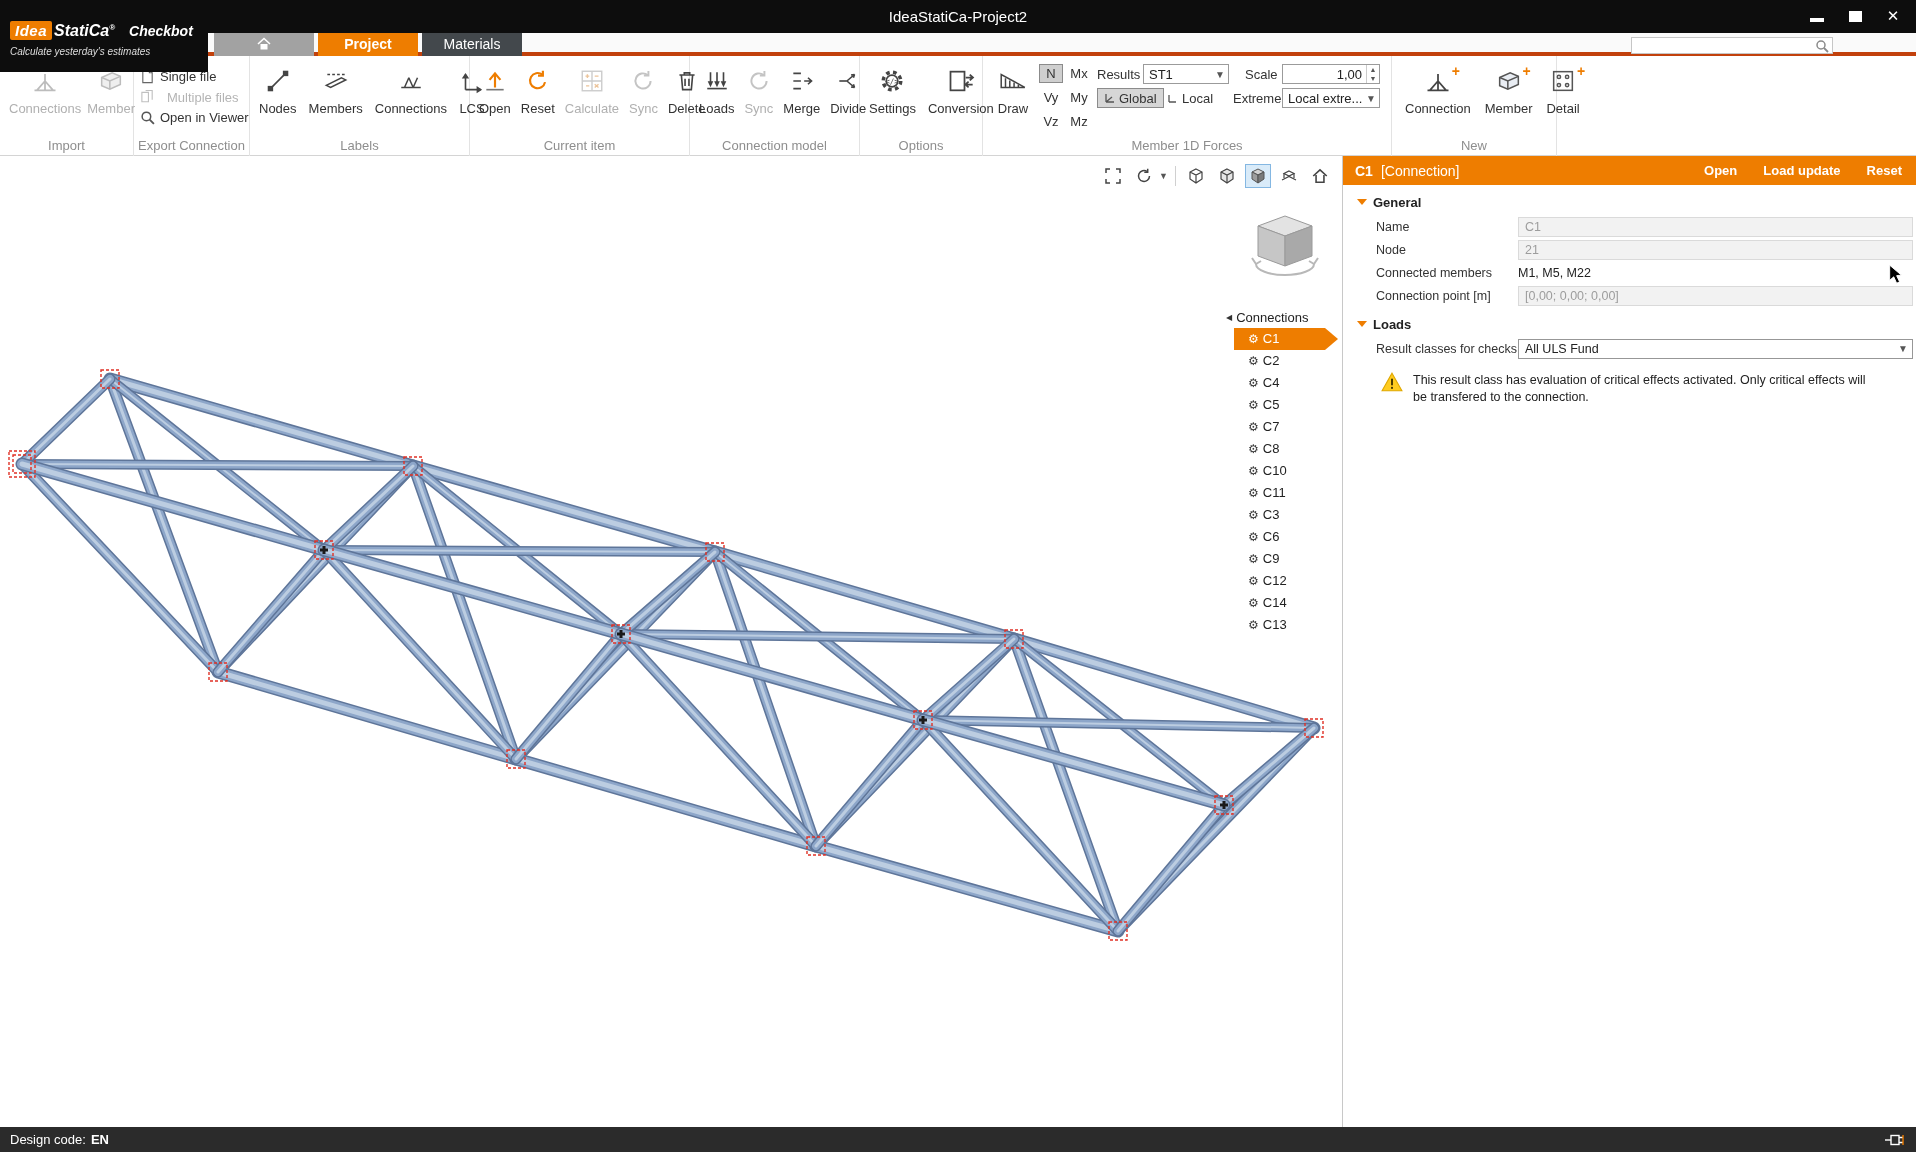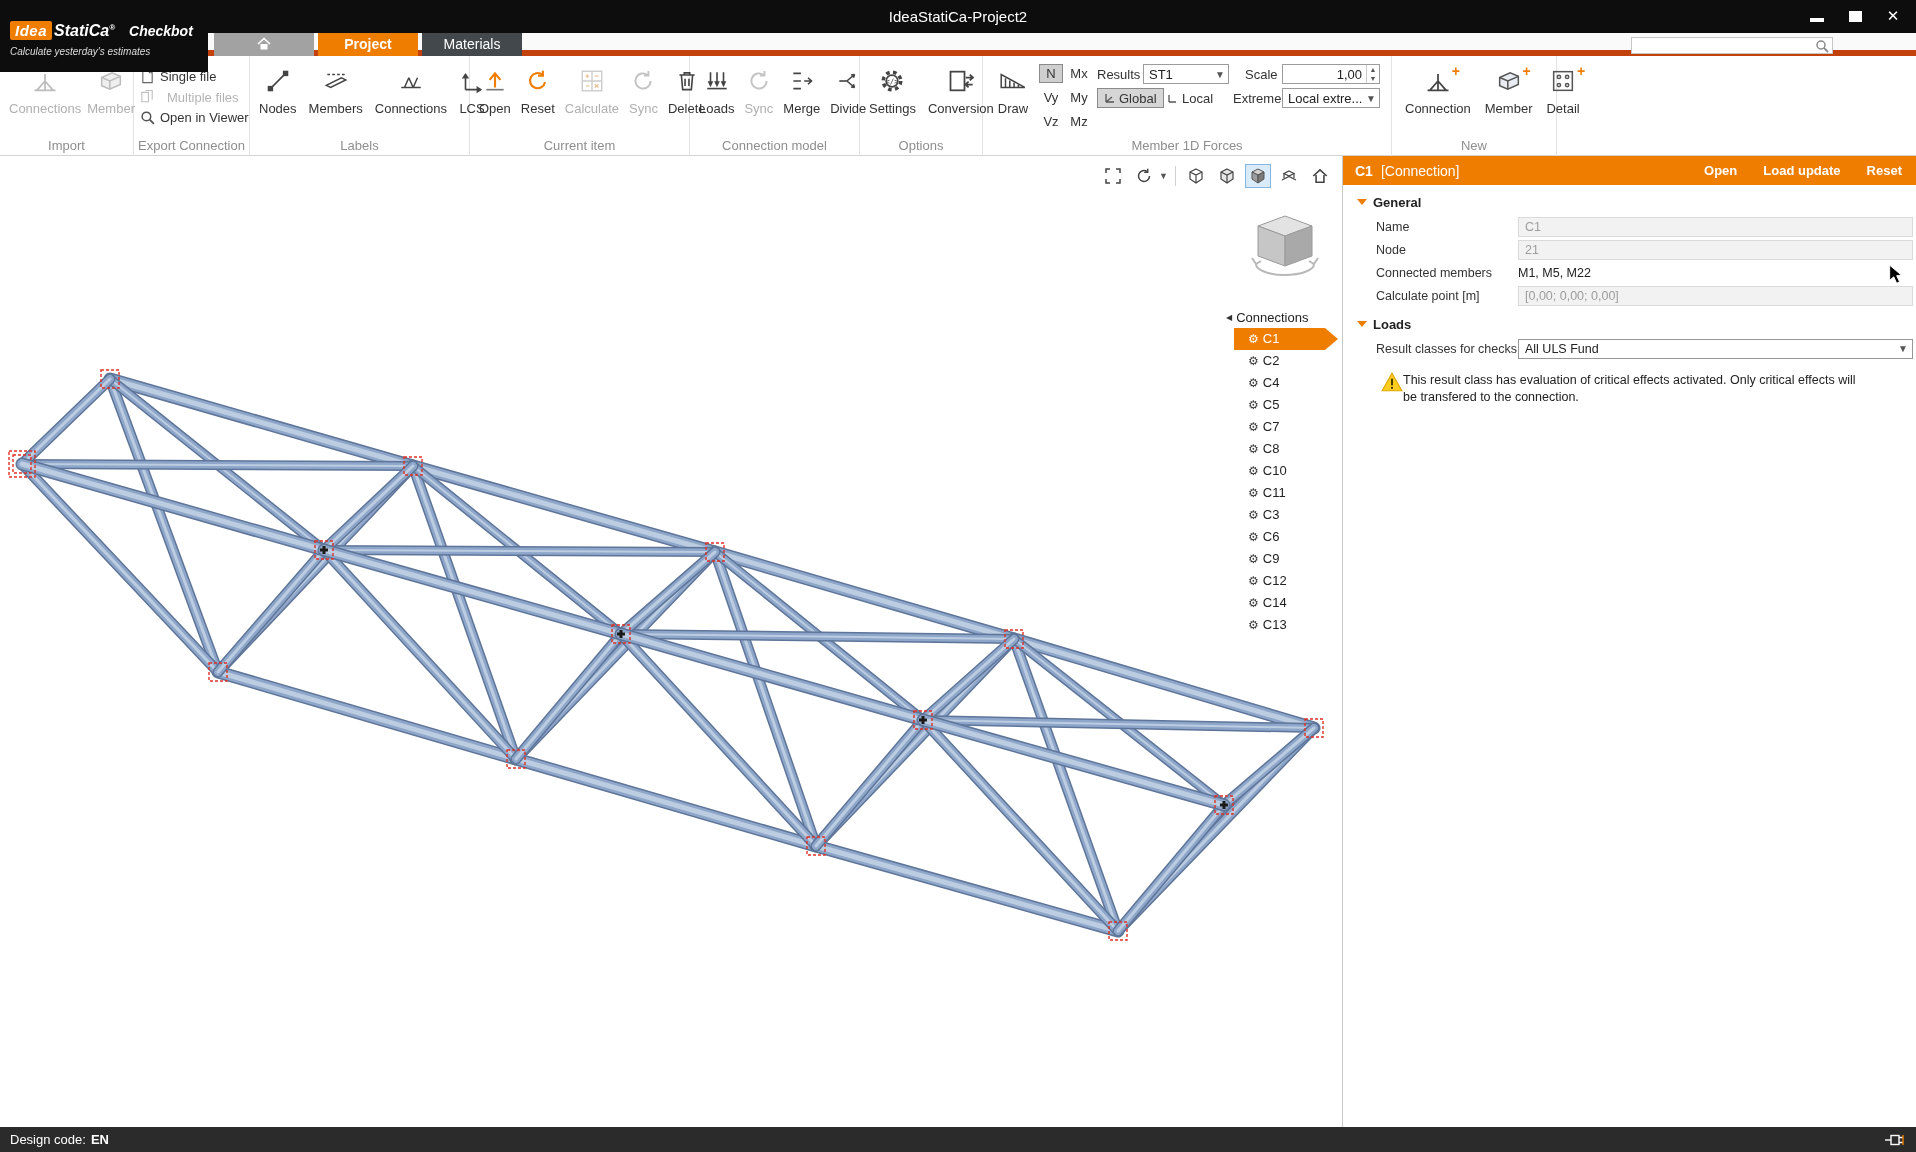--- a/index.html
+++ b/index.html
@@ -17,21 +17,21 @@
   .logo-product { color:#fff; font-weight:bold; font-style:italic; font-size:14px; margin-left:14px; }
   .logo-tagline { color:#ddd; font-style:italic; font-size:10px; margin-top:6px; }
   .win-title { position:absolute; left:0; right:0; top:0; height:33px; text-align:center; line-height:33px; color:#fff; font-size:15px; }
   .win-controls { position:absolute; right:8px; top:6px; display:flex; gap:8px; z-index:6; }
   .win-btn { width:30px; height:20px; display:flex; align-items:center; justify-content:center; cursor:pointer; }
   .win-min { width:14px; height:4px; background:#fff; margin-top:8px; }
   .win-max { width:13px; height:11px; border:2px solid #fff; background:#fff; }
   .win-close { color:#fff; font-size:15px; font-weight:bold; }
 
   
-  .tabrow { position:absolute; left:0; top:33px; width:1916px; height:23px; background:#fafafa; border-bottom:6px solid #c2410c; }
+  .tabrow { position:absolute; left:0; top:33px; width:1916px; height:23px; background:#fafafa; border-bottom:4px solid #c2410c; }
   .tab { position:absolute; top:0; height:23px; line-height:23px; text-align:center; font-size:14px; cursor:pointer; }
   .tab-home { left:214px; width:100px; background:#a2a2a2; }
   .tab-home svg { vertical-align:middle; margin-top:-3px; }
   .tab-project { left:318px; width:100px; background:#ee7d00; color:#fff; font-weight:bold; }
   .tab-materials { left:422px; width:100px; background:#43484c; color:#fff; }
   .searchbox { position:absolute; right:83px; top:4px; width:202px; height:17px; background:#fff; border:1px solid #c6c6c6; display:flex; align-items:center; justify-content:flex-end; padding-right:3px; }
 
   
   .ribbon { position:absolute; left:0; top:56px; width:1916px; height:100px; background:#fff; border-bottom:1px solid #d4d4d4; display:flex; }
   .rgroup { position:relative; height:100px; border-right:1px solid #e3e3e3; flex:none; }
@@ -93,21 +93,21 @@
   .props-header .pbtns { position:absolute; right:14px; top:0; height:29px; display:flex; align-items:center; gap:26px; }
   .props-header .pbtn { font-weight:bold; font-size:13px; cursor:pointer; }
   .sect-header { display:flex; align-items:center; gap:6px; height:26px; padding-left:14px; font-size:13px; font-weight:bold; color:#222; margin-top:4px; }
   .sect-tri { width:0; height:0; border-left:5px solid transparent; border-right:5px solid transparent; border-top:6px solid #ee7d00; }
   .prow { display:flex; align-items:center; height:23px; padding-left:33px; }
   .prow .plabel { width:142px; flex:none; font-size:12.5px; color:#333; white-space:nowrap; }
   .pinput { width:395px; height:20px; background:#f2f2f2; border:1px solid #dadada; color:#9d9d9d; font-size:12.5px; display:flex; align-items:center; padding:0 6px; }
   .ptext { font-size:12.5px; color:#222; }
   .pselect { width:395px; height:20px; background:#fff; border:1px solid #979797; color:#222; font-size:12.5px; display:flex; align-items:center; justify-content:space-between; padding:0 4px 0 6px; cursor:pointer; }
   .pselect .arrow { color:#555; font-size:10px; }
-  .warnrow { display:flex; gap:0; padding:12px 10px 0 38px; }
+  .warnrow { display:flex; gap:10px; padding:12px 10px 0 38px; }
   .warnrow .wtext { font-size:12.5px; color:#222; line-height:1.35; width:465px; }
   .cursor-arrow { position:absolute; left:545px; top:108px; }
 
   
   .statusbar { position:absolute; left:0; top:1127px; width:1916px; height:25px; background:#2b2b2b; color:#fff; display:flex; align-items:center; padding:8px 10px; font-size:13px; }
   .statusbar .bold { font-weight:bold; margin-left:5px; }
   .statusbar .spacer { flex:1; }
 
   svg.icon { display:block; }
 </style>
@@ -773,21 +773,21 @@
       </div>
       <div class="prow">
         <span class="plabel">Node</span>
         <div class="pinput">21</div>
       </div>
       <div class="prow">
         <span class="plabel">Connected members</span>
         <span class="ptext">M1, M5, M22</span>
       </div>
       <div class="prow">
-        <span class="plabel">Calculate point [m]</span>
+        <span class="plabel">Connection point [m]</span>
         <div class="pinput">[0,00; 0,00; 0,00]</div>
       </div>
 
       <div class="sect-header">
         <span class="sect-tri"></span>
         <span>Loads</span>
       </div>
 
       <div class="prow">
         <span class="plabel">Result classes for checks</span>

